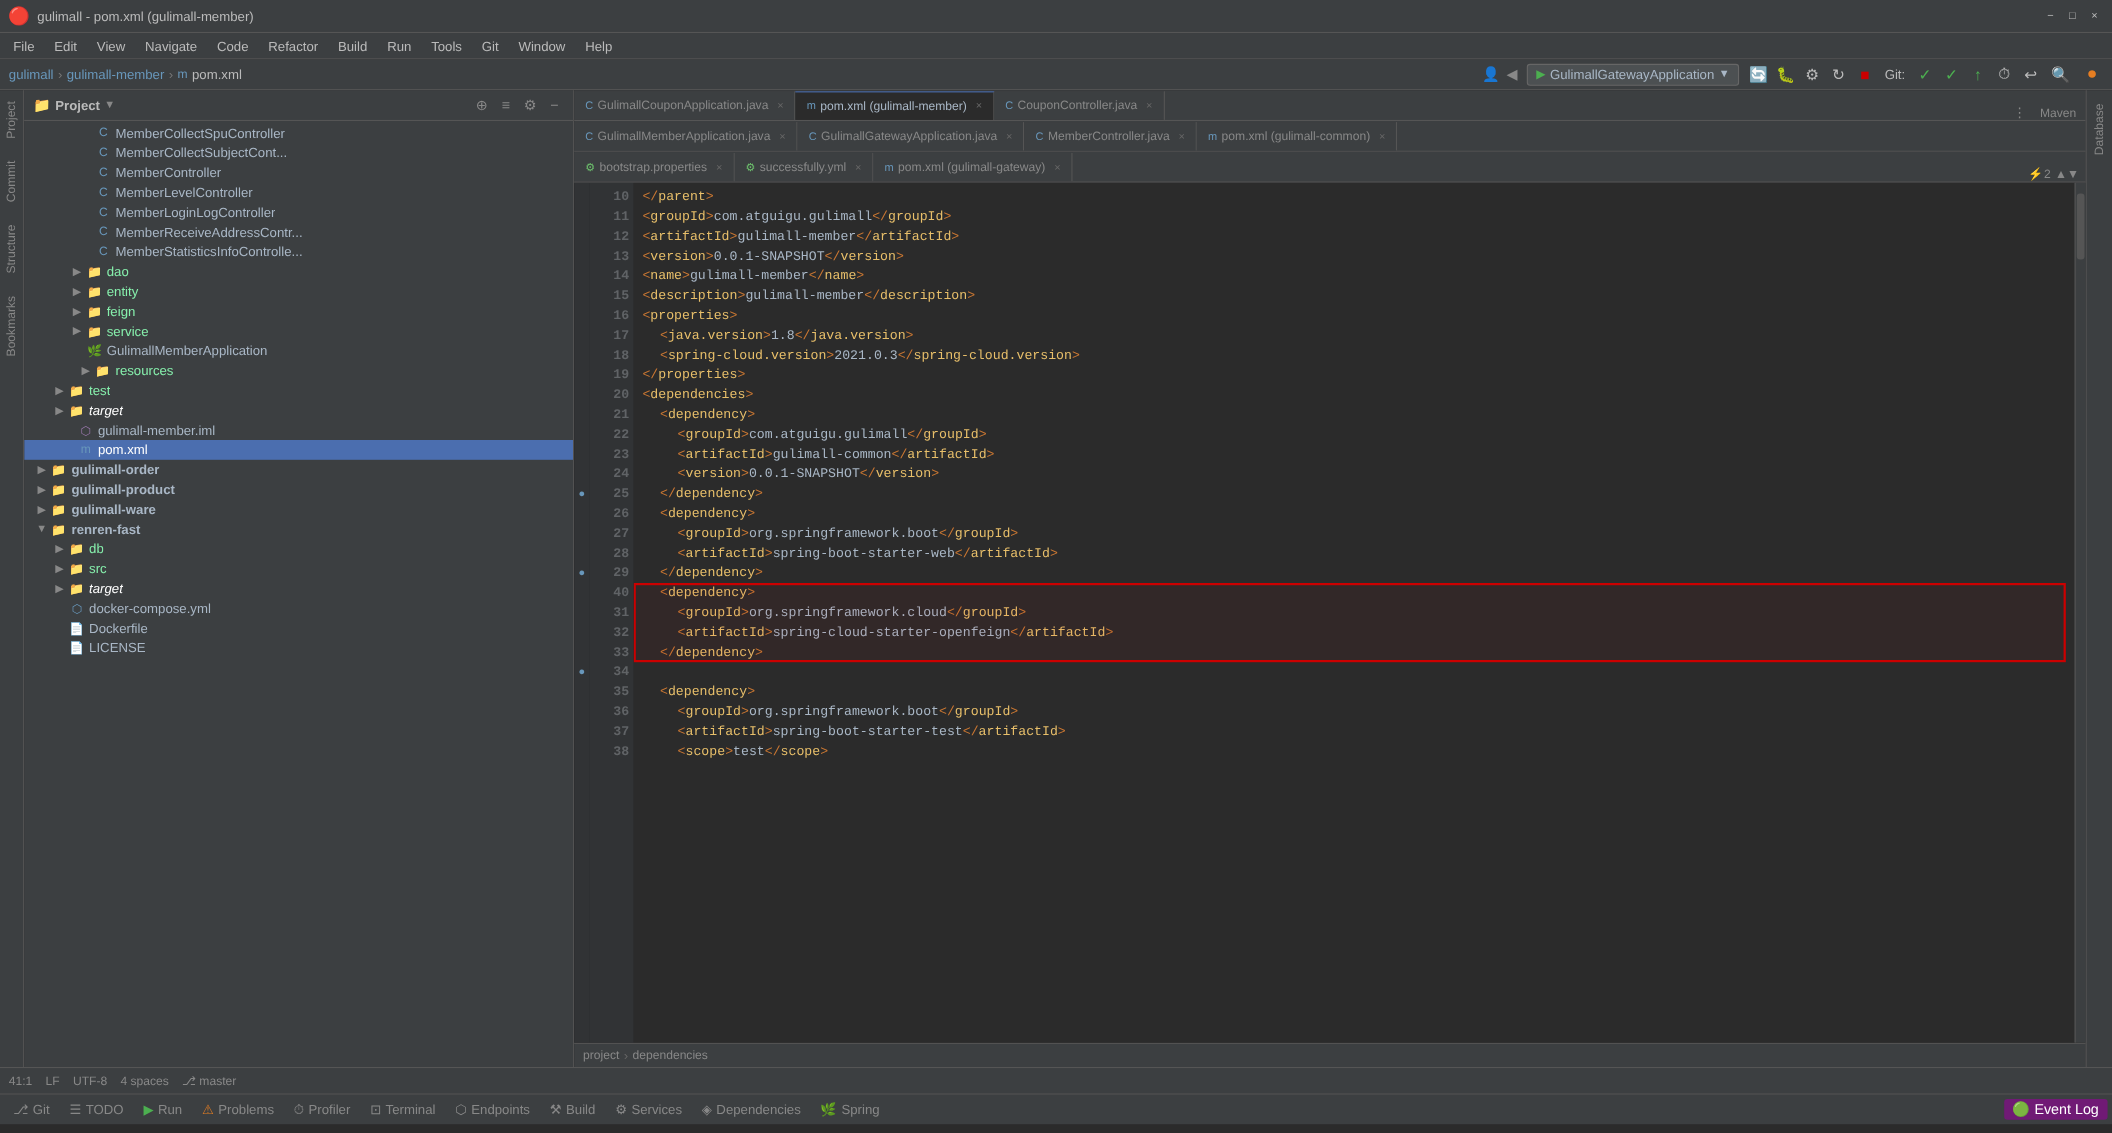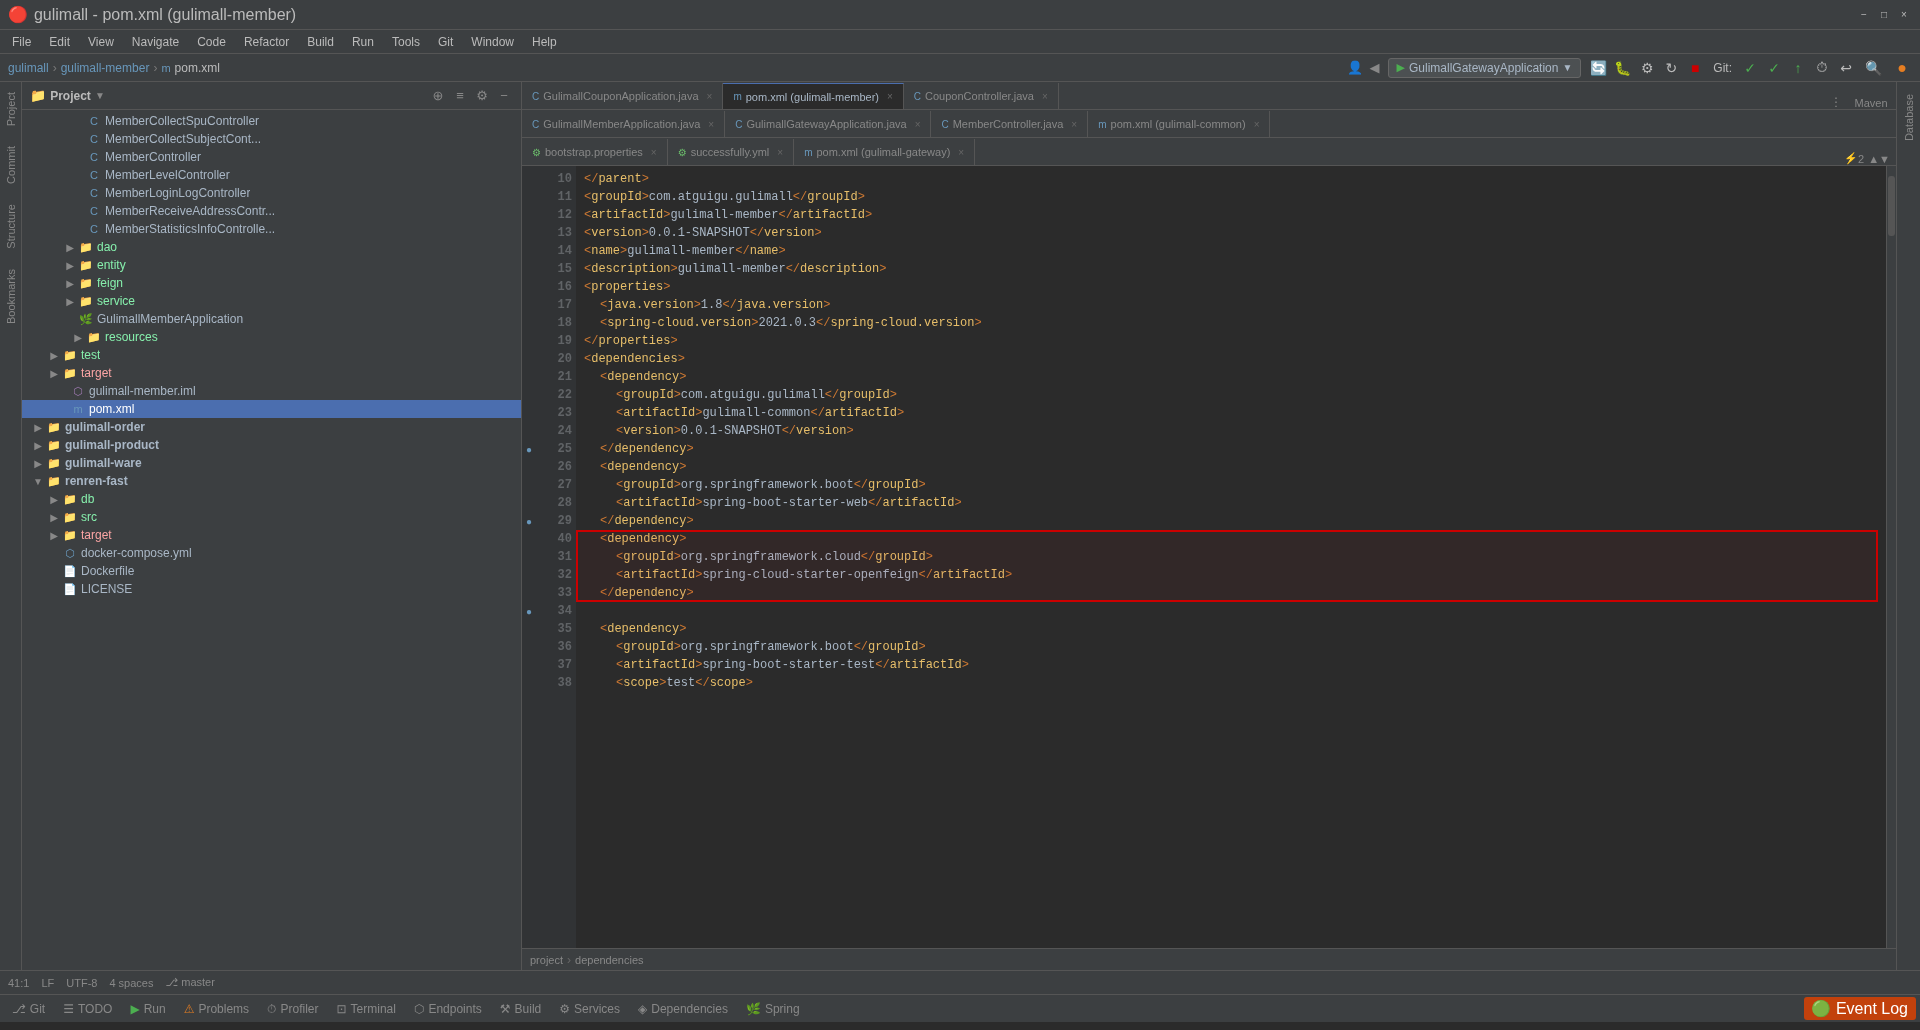--- a/index.html
+++ b/index.html
@@ -9,21 +9,21 @@
     #title-bar {
       height: 30px;
       background: #3c3f41;
       display: flex;
       align-items: center;
       justify-content: space-between;
       padding: 0 8px;
       border-bottom: 1px solid #555;
     }
     #title-bar .title-left { display: flex; align-items: center; gap: 6px; }
-    #title-bar .title-text { font-size: 16px; color: #bbb; }
+    #title-bar .title-text { font-size: 12px; color: #bbb; }
     #title-bar .win-controls { display: flex; gap: 4px; }
     #title-bar .win-btn { width: 16px; height: 16px; border-radius: 2px; display: flex; align-items: center; justify-content: center; font-size: 10px; cursor: pointer; color: #bbb; background: transparent; border: none; }
 
     
     #menu-bar {
       height: 24px;
       background: #3c3f41;
       display: flex;
       align-items: center;
       padding: 0 4px;
@@ -84,21 +84,21 @@
     #project-tree::-webkit-scrollbar-track { background: #3c3f41; }
     #project-tree::-webkit-scrollbar-thumb { background: #555; }
 
     .tree-item { display: flex; align-items: center; padding: 1px 0; cursor: pointer; }
     .tree-item.selected { background: #4b6eaf; }
     .tree-item .indent { display: inline-block; }
     .tree-item .expand-icon { width: 16px; height: 16px; display: inline-flex; align-items: center; justify-content: center; font-size: 10px; color: #888; flex-shrink: 0; }
     .tree-item .file-icon { width: 16px; height: 16px; display: inline-flex; align-items: center; justify-content: center; font-size: 11px; flex-shrink: 0; margin-right: 3px; }
     .tree-item .item-name { font-size: 12px; color: #a9b7c6; white-space: nowrap; overflow: hidden; }
     .tree-item .item-name.folder { color: #86efac; font-weight: normal; }
-    .tree-item .item-name.highlighted { color: #fca5a5; }
+    .tree-item .item-name.highlighted { color: #ffffff; font-style: italic; }
     .tree-item .item-name.java-class { color: #a9b7c6; }
     .tree-item .item-name.selected-file { background: transparent; }
 
     
     #editor-area {
       flex: 1;
       display: flex;
       flex-direction: column;
       background: #2b2b2b;
     }
@@ -250,25 +250,25 @@
       color: #888;
       cursor: pointer;
       border-radius: 2px;
       gap: 4px;
       white-space: nowrap;
     }
     .bt-item .bt-icon { font-size: 12px; }
 
     .event-log-btn {
       margin-left: auto;
-      background: #c2410c;
+      background: #701a75;
       color: #fff;
       border-radius: 3px;
       padding: 2px 8px;
-      font-size: 16px;
+      font-size: 13px;
       cursor: pointer;
     }
 
     
     #left-panel-labels {
       width: 22px;
       background: #3c3f41;
       border-right: 1px solid #555;
       display: flex;
       flex-direction: column;

